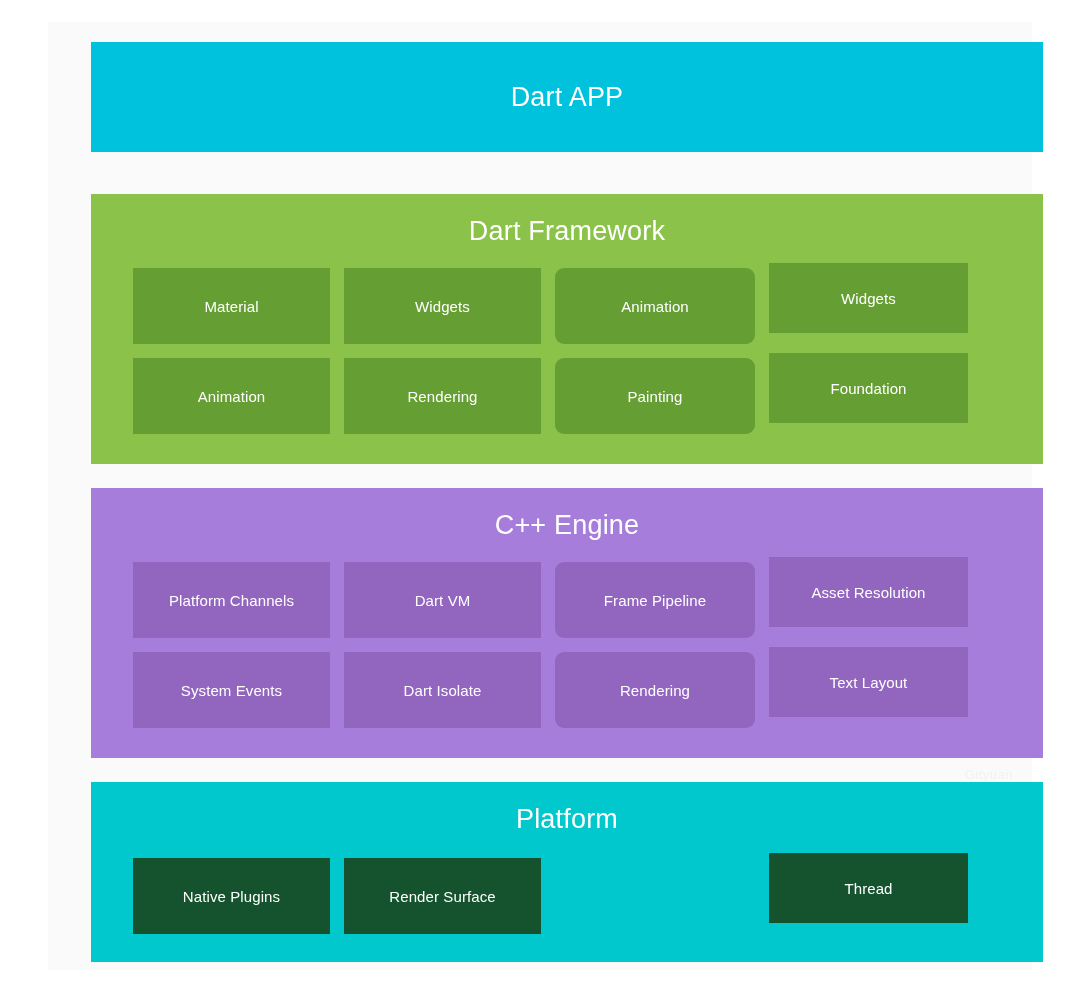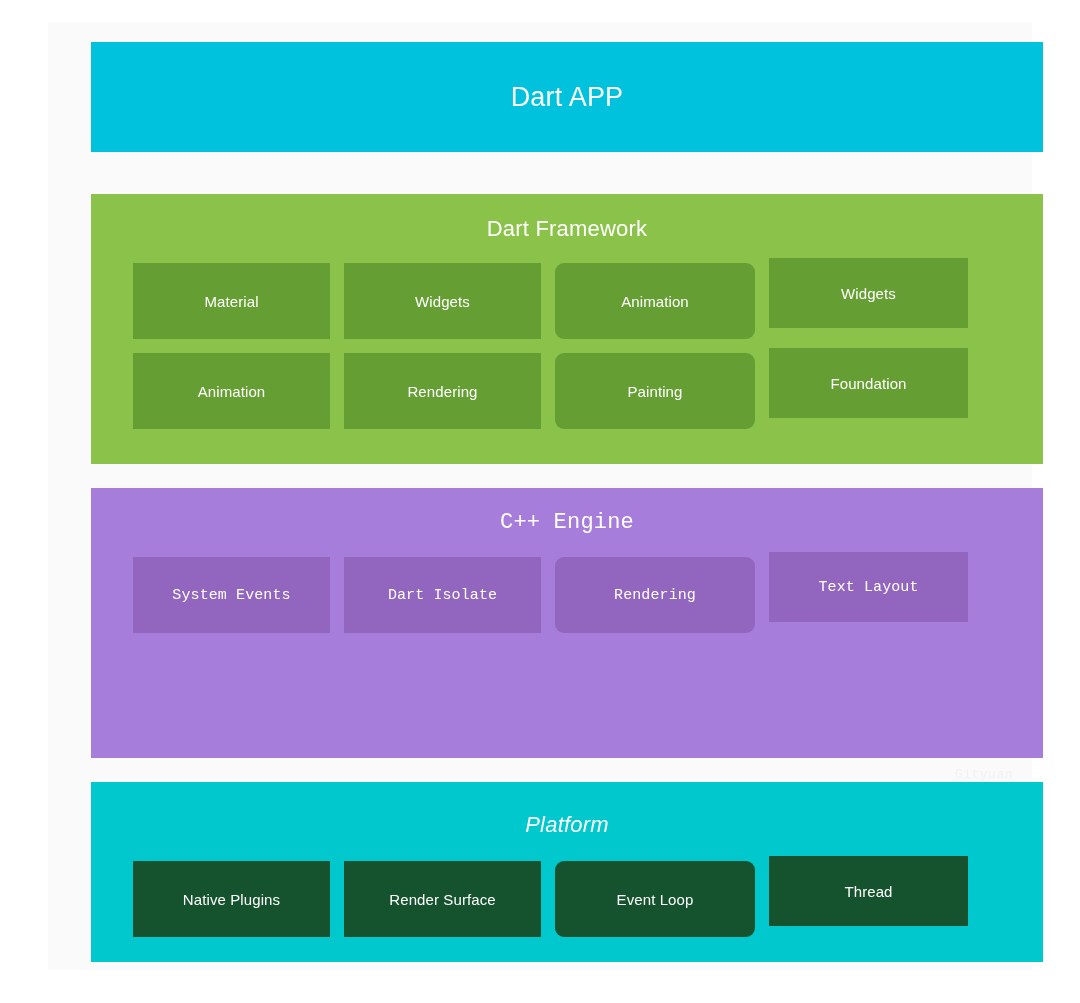--- a/index.html
+++ b/index.html
@@ -31,21 +31,21 @@
     left: 0;
     width: 952px;
     box-sizing: border-box;
     margin-left: 43px;
   }
   .layer-title {
     text-align: center;
     color: #ffffff;
     font-weight: 400;
     letter-spacing: 0.2px;
-    font-size: 22px;
+    font-size: 27px;
     line-height: 1;
     -webkit-font-smoothing: antialiased;
   }
 
   
   #layer-dart-app {
     top: 20px;
     height: 110px;
     background: #00c2dc;
     display: flex;
@@ -60,31 +60,30 @@
     height: 270px;
     background: #8bc34a;
   }
   #layer-dart-framework .layer-title { padding-top: 24px; }
 
   
   #layer-cpp-engine {
     top: 466px;
     height: 270px;
     background: #a77ddb;
-    font-family: Liberation Mono, monospace;
   }
   #layer-cpp-engine .layer-title { padding-top: 24px; }
 
   
   #layer-platform {
     top: 760px;
     height: 180px;
     background: #00c8cc;
   }
-  #layer-platform .layer-title { padding-top: 32px; font-style: italic; }
+  #layer-platform .layer-title { padding-top: 24px; }
 
   
   .module-grid {
     position: relative;
     margin: 18px 42px 0 42px;
   }
   .module-row {
     position: relative;
     height: 90px;
   }
@@ -162,34 +161,39 @@
         <div class="module col-2">Painting</div>
         <div class="module col-3">Foundation</div>
       </div>
     </div>
   </section>
 
   <section class="layer" id="layer-cpp-engine">
     <div class="layer-title">C++ Engine</div>
     <div class="module-grid">
       <div class="module-row">
+        <div class="module col-0">Platform Channels</div>
+        <div class="module col-1">Dart VM</div>
+        <div class="module col-2">Frame Pipeline</div>
+        <div class="module col-3">Asset Resolution</div>
+      </div>
+      <div class="module-row">
         <div class="module col-0">System Events</div>
         <div class="module col-1">Dart Isolate</div>
         <div class="module col-2">Rendering</div>
         <div class="module col-3">Text Layout</div>
       </div>
     </div>
     <div id="watermark">Gityuan</div>
   </section>
 
   <section class="layer" id="layer-platform">
     <div class="layer-title">Platform</div>
     <div class="module-grid">
       <div class="module-row">
         <div class="module col-0">Native Plugins</div>
         <div class="module col-1">Render Surface</div>
-        <div class="module col-2">Event Loop</div>
         <div class="module col-3">Thread</div>
       </div>
     </div>
   </section>
 
 </div>
 
 </body></html>

